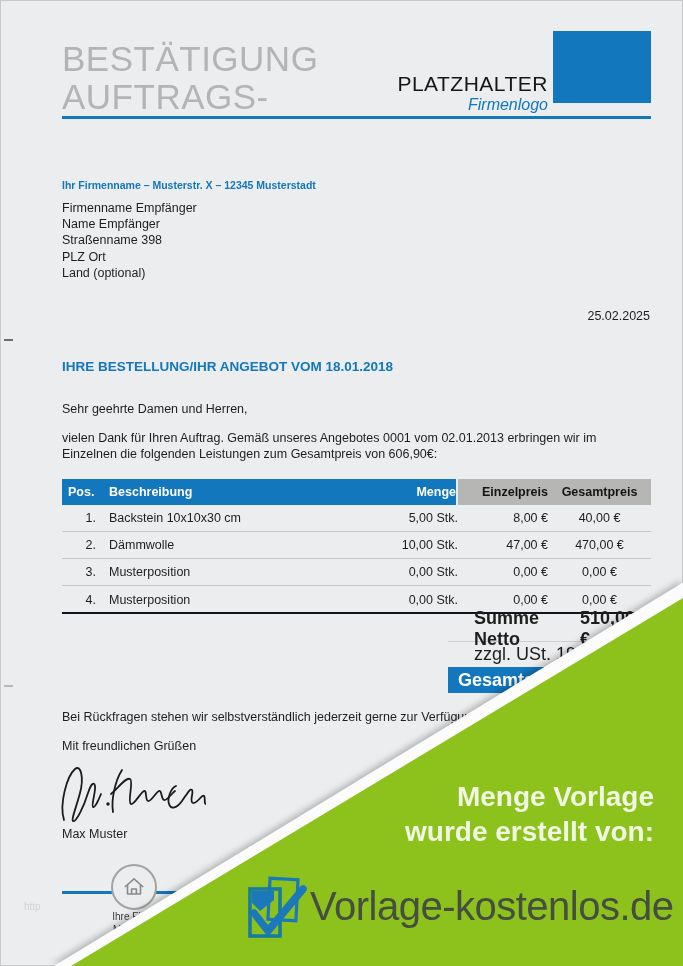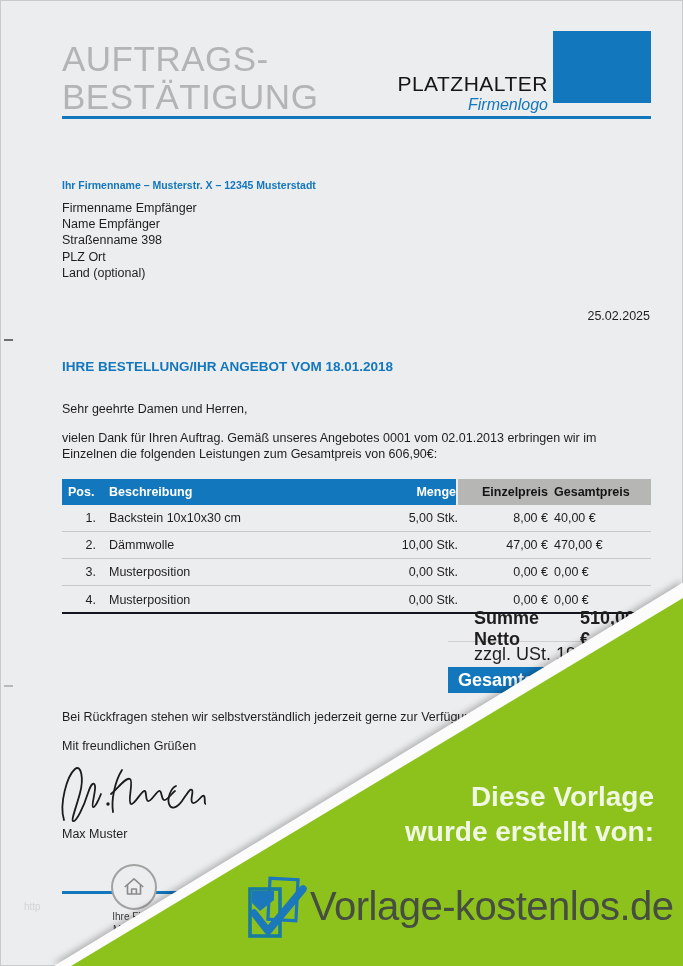--- a/index.html
+++ b/index.html
@@ -39,21 +39,21 @@
   .intro{left:62px;top:430px;width:582px;font-size:12.5px;line-height:16px;color:var(--text-dark);}
   
   .table{left:62px;top:479px;width:589px;font-size:12.5px;color:var(--text-dark);}
   .thead{display:flex;height:26px;font-weight:bold;}
   .th-blue{display:flex;align-items:center;width:394px;background:var(--accent-blue);color:#fff;}
   .th-gray{display:flex;align-items:center;flex:1;margin-left:2px;background:var(--header-gray);color:#141414;}
   .c-pos{width:38px;padding-left:6px;}
   .c-desc{flex:1;padding-left:9px;}
   .c-qty{width:120px;text-align:right;}
   .c-unit{width:96px;text-align:right;padding-right:6px;}
-  .c-total{width:97px;text-align:left;padding-right:6px;}
+  .c-total{width:97px;text-align:center;padding-right:6px;}
   .tr{display:flex;align-items:center;height:27px;border-bottom:1px solid #c9c9c9;}
   .tr:last-child{border-bottom:none;}
   .tr .c-pos{text-align:right;padding-left:0;padding-right:4px;}
   .table-bottom{left:62px;top:612px;width:589px;height:2px;background:#14151c;}
   
   .sum{font-size:18px;color:var(--text-dark);}
   .sum-net{left:448px;top:616px;width:203px;height:26px;display:flex;align-items:center;justify-content:space-between;border-bottom:1px solid #cfcfcf;font-weight:bold;}
   .sum-net .lbl{padding-left:26px;}
   .sum-net .val{padding-right:7px;}
   .sum-vat{left:448px;top:644px;width:203px;height:20px;display:flex;align-items:center;justify-content:space-between;}
@@ -81,22 +81,22 @@
   .overlay-text{position:absolute;right:29px;top:779px;text-align:right;font-size:28px;line-height:35px;font-weight:bold;color:var(--overlay-text);}
   .brand-icon{position:absolute;left:245px;top:876px;}
   .brand-text{position:absolute;left:310px;top:884px;font-size:40px;color:var(--brand-dark);letter-spacing:-0.5px;}
 </style>
 </head>
 <body>
 
 <div class="page">
 
   <div class="abs doc-heading">
+    <div>BESTÄTIGUNG</div>
     <div>AUFTRAGS-</div>
-    <div>BESTÄTIGUNG</div>
   </div>
   <div class="abs logo-square"></div>
   <div class="abs logo-text">
     <div class="main">PLATZHALTER</div>
     <div class="sub">Firmenlogo</div>
   </div>
   <div class="abs header-rule"></div>
 
   <div class="abs fold-1"></div>
   <div class="abs fold-2"></div>
@@ -200,21 +200,21 @@
     <div>Ihre Firma</div>
     <div>Musterstr.</div>
     <div>12345</div>
   </div>
   <div class="abs watermark">http</div>
 
   <div class="abs curl-wrap">
     <div class="curl-white"></div>
     <div class="curl-green"></div>
     <div class="overlay-text">
-      <div>Diese Vorlage</div>
+      <div>Menge Vorlage</div>
       <div>wurde erstellt von:</div>
     </div>
     <div class="brand-icon">
       <svg width="64" height="70" viewBox="0 0 64 70">
         <rect x="24" y="3" width="28" height="41" fill="none" stroke="#1a78bb" stroke-width="3.2" transform="rotate(3 38 23)"></rect>
         <rect x="5" y="13" width="30" height="47" fill="none" stroke="#177c9f" stroke-width="3.6"></rect>
         <path d="M7,15 L29,15 L29,24 L15,35 L7,27 Z" fill="#1a78bb"></path>
         <path d="M9,37 L23,55 L58,13" fill="none" stroke="#1a78bb" stroke-width="7.5" stroke-linecap="round" stroke-linejoin="round"></path>
       </svg>
     </div>

